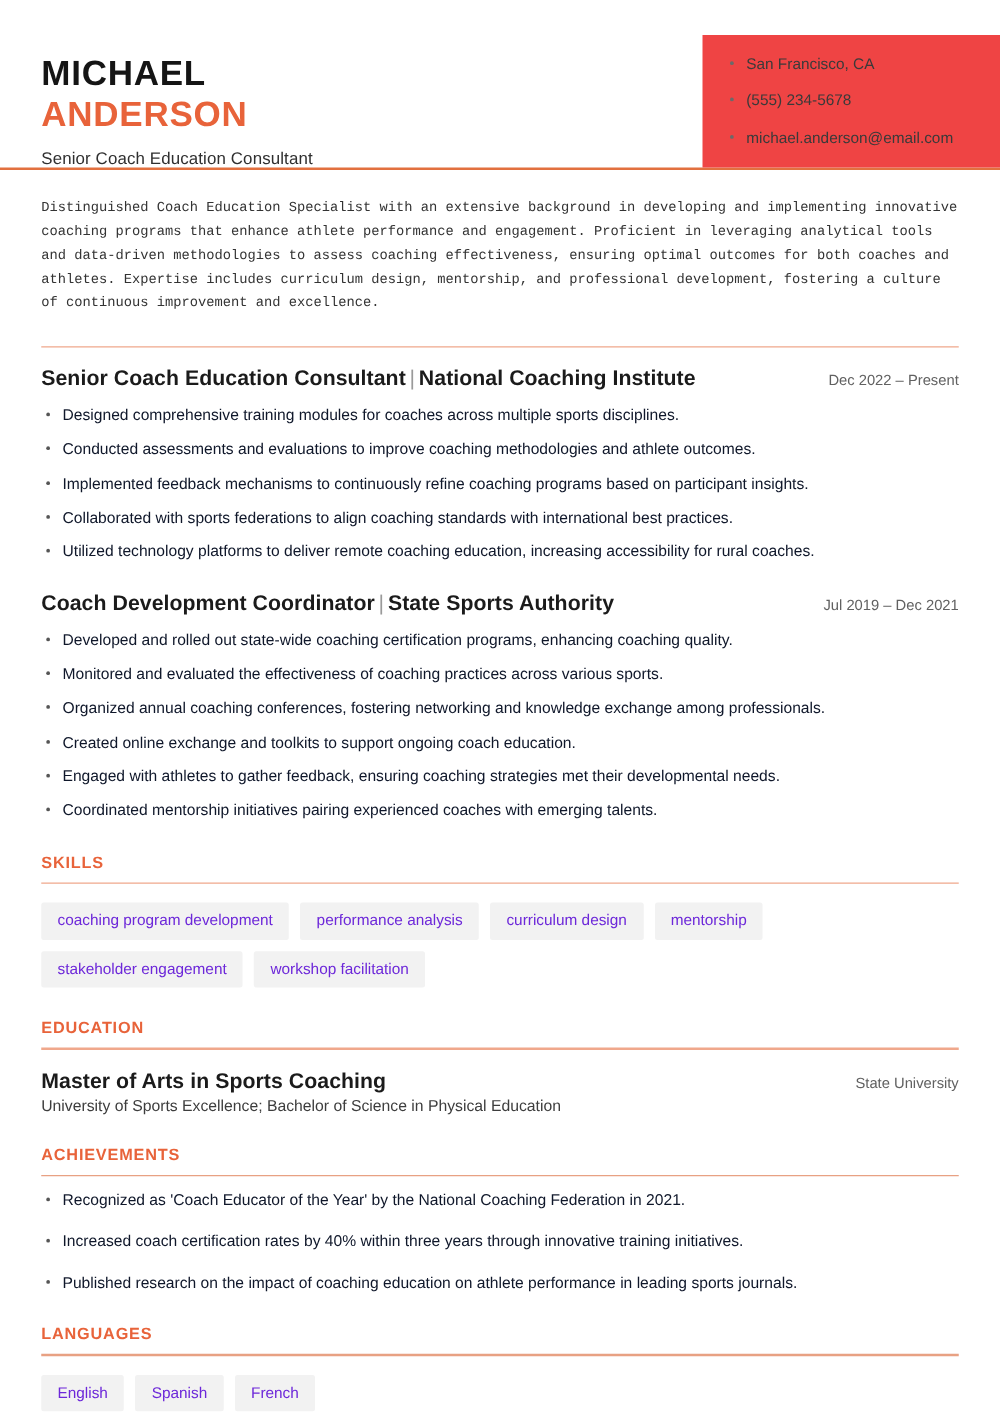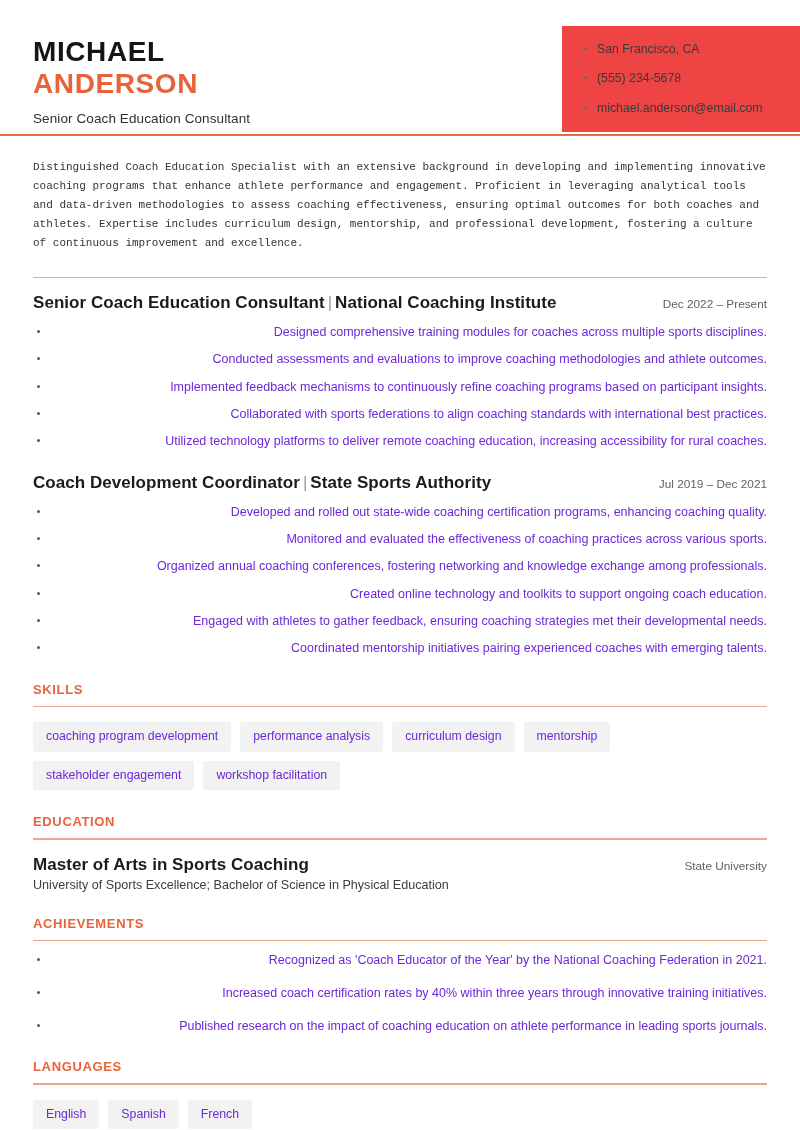--- a/index.html
+++ b/index.html
@@ -17,21 +17,21 @@
     width: 800px;
     height: 1130px;
     background: #ffffff;
     overflow: hidden;
   }
 
   
   .header {
     position: relative;
     display: flex;
-    align-items: center;
+    align-items: flex-end;
     justify-content: space-between;
     padding: 20px 0 0 0;
     border-bottom: 2px solid #e2703f;
     min-height: 136px;
   }
 
   .identity { padding-left: 33px; padding-top: 8px; }
 
   .name-line-1 {
     font-size: 28px;
@@ -149,23 +149,22 @@
   }
 
   
   .bullets { margin-top: 10px; list-style: none; }
 
   .bullets li {
     position: relative;
     padding-left: 17px;
     font-size: 12.5px;
     line-height: 1.5;
-    color: #6d28d9;
+    color: #0f172a;
     margin-bottom: 8.5px;
-    text-align: right;
   }
   .bullets li:last-child { margin-bottom: 0; }
 
   .bullets li::before {
     content: "";
     position: absolute;
     left: 4px;
     top: 7px;
     width: 3px;
     height: 3px;
@@ -250,21 +249,21 @@
         <div class="entry-head">
           <div class="entry-title">
             <span>Coach Development Coordinator</span><span class="sep">|</span><span>State Sports Authority</span>
           </div>
           <div class="entry-date">Jul 2019 – Dec 2021</div>
         </div>
         <ul class="bullets">
           <li>Developed and rolled out state-wide coaching certification programs, enhancing coaching quality.</li>
           <li>Monitored and evaluated the effectiveness of coaching practices across various sports.</li>
           <li>Organized annual coaching conferences, fostering networking and knowledge exchange among professionals.</li>
-          <li>Created online technology and toolkits to support ongoing coach education.</li>
+          <li>Created online exchange and toolkits to support ongoing coach education.</li>
           <li>Engaged with athletes to gather feedback, ensuring coaching strategies met their developmental needs.</li>
           <li>Coordinated mentorship initiatives pairing experienced coaches with emerging talents.</li>
         </ul>
       </div>
     </div>
 
     <div class="section">
       <div class="section-title">SKILLS</div>
       <div class="section-rule"></div>
       <div class="tags">

